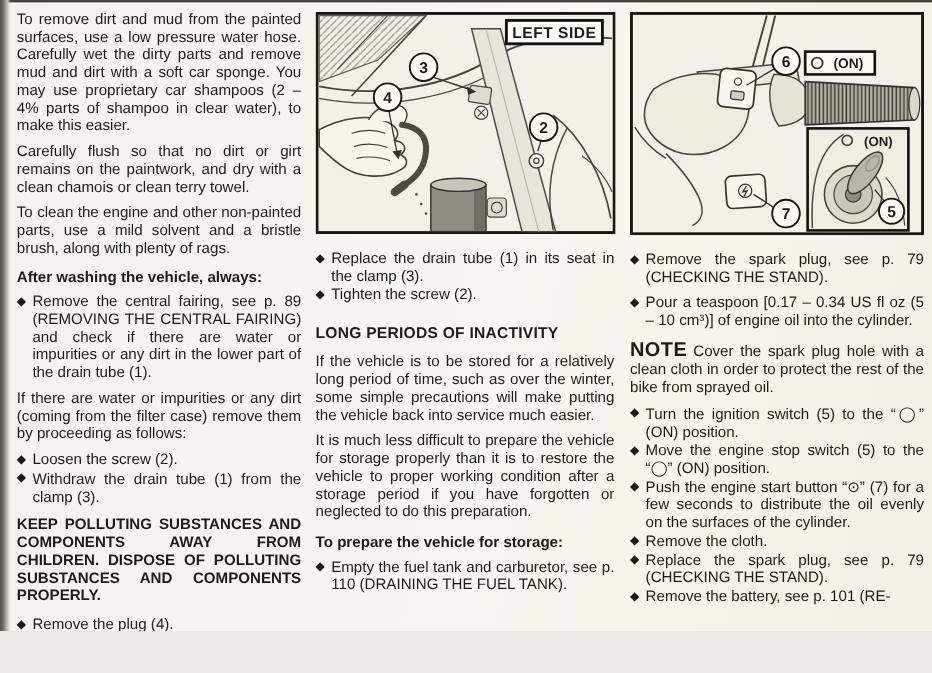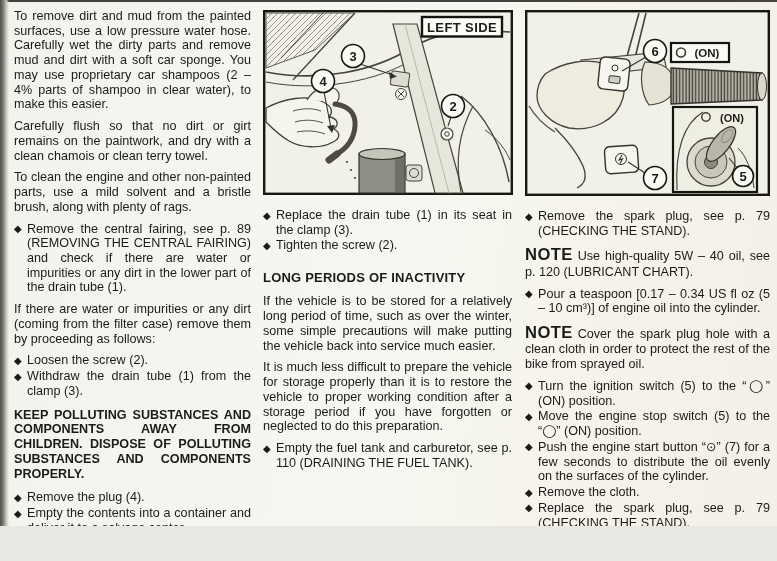--- a/index.html
+++ b/index.html
@@ -42,20 +42,21 @@
 </head>
 <body>
 
 <div class="page">
   <div class="edge-top"></div>
 
   <div class="col col1">
     <p>To remove dirt and mud from the painted surfaces, use a low pressure water hose. Carefully wet the dirty parts and remove mud and dirt with a soft car sponge. You may use proprietary car shampoos (2 – 4% parts of shampoo in clear water), to make this easier.</p>
     <p>Carefully flush so that no dirt or girt remains on the paintwork, and dry with a clean chamois or clean terry towel.</p>
     <p>To clean the engine and other non-painted parts, use a mild solvent and a bristle brush, along with plenty of rags.</p>
+    <div class="h-inline">After washing the vehicle, always:</div>
     <div class="bullets">
       <div class="bullet">
         <span class="bm">◆</span>
         <span class="bt">Remove the central fairing, see p. 89 (REMOVING THE CENTRAL FAIRING) and check if there are water or impurities or any dirt in the lower part of the drain tube (1).</span>
       </div>
     </div>
     <p>If there are water or impurities or any dirt (coming from the filter case) remove them by proceeding as follows:</p>
     <div class="bullets">
       <div class="bullet">
         <span class="bm">◆</span>
@@ -141,20 +142,21 @@
         <span class="bt">Replace the drain tube (1) in its seat in the clamp (3).</span>
       </div>
       <div class="bullet">
         <span class="bm">◆</span>
         <span class="bt">Tighten the screw (2).</span>
       </div>
     </div>
     <div class="section-heading">LONG PERIODS OF INACTIVITY</div>
     <p>If the vehicle is to be stored for a relatively long period of time, such as over the winter, some simple precautions will make putting the vehicle back into service much easier.</p>
     <p>It is much less difficult to prepare the vehicle for storage properly than it is to restore the vehicle to proper working condition after a storage period if you have forgotten or neglected to do this preparation.</p>
+    <div class="sub-heading">To prepare the vehicle for storage:</div>
     <div class="bullets">
       <div class="bullet">
         <span class="bm">◆</span>
         <span class="bt">Empty the fuel tank and carburetor, see p. 110 (DRAINING THE FUEL TANK).</span>
       </div>
     </div>
   </div>
 
   <div class="col col3">
     <div class="figure">
@@ -206,21 +208,20 @@
         <circle cx="218" cy="166" r="10.5" fill="#fbfaf4" stroke="#181813" stroke-width="1.6"></circle>
         <text x="218" y="170.5" text-anchor="middle" font-size="13" font-weight="600">5</text>
       </svg>
     </div>
     <div class="bullets">
       <div class="bullet">
         <span class="bm">◆</span>
         <span class="bt">Remove the spark plug, see p. 79 (CHECKING THE STAND).</span>
       </div>
     </div>
-    <p class="note-para"><span class="note-label">NOTE</span><span>Use high-quality 5W – 40 oil, see p. 120 (LUBRICANT CHART).</span></p>
     <div class="bullets">
       <div class="bullet">
         <span class="bm">◆</span>
         <span class="bt">Pour a teaspoon [0.17 – 0.34 US fl oz (5 – 10 cm³)] of engine oil into the cylinder.</span>
       </div>
     </div>
     <p class="note-para"><span class="note-label">NOTE</span><span>Cover the spark plug hole with a clean cloth in order to protect the rest of the bike from sprayed oil.</span></p>
     <div class="bullets">
       <div class="bullet">
         <span class="bm">◆</span>

